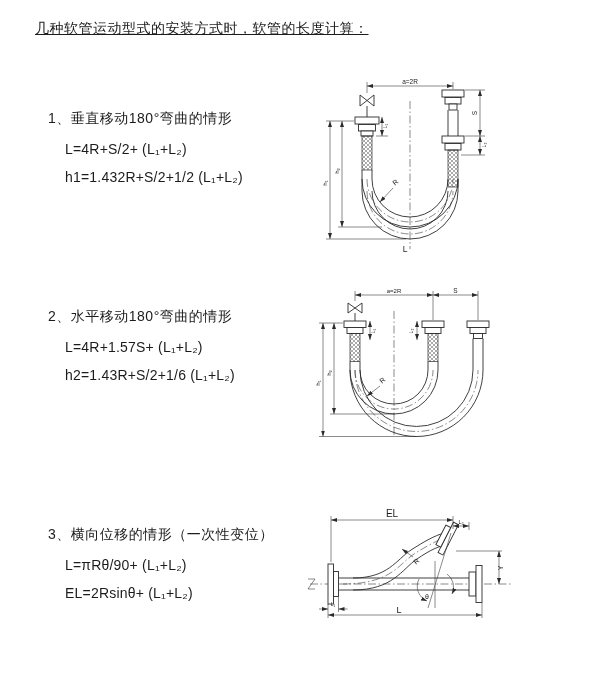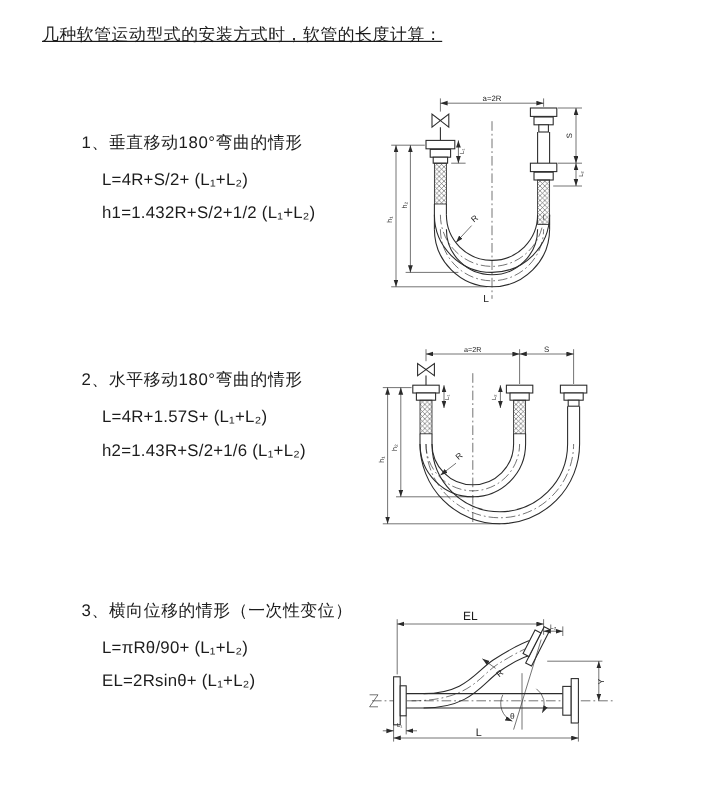--- a/index.html
+++ b/index.html
@@ -1,21 +1,21 @@
 <!DOCTYPE html>
 <html><head>
 <meta charset="utf-8">
 <style>
   html,body{margin:0;padding:0;}
   body{
     width:600px;height:675px;background:#ffffff;position:relative;overflow:hidden;
     font-family:"Liberation Sans","DejaVu Sans",sans-serif;color:#1c1c1c;
   }
   .title{position:absolute;left:35px;top:20px;font-size:14px;letter-spacing:.5px;white-space:nowrap;text-decoration:underline;}
-  .sec{position:absolute;left:48px;margin-left:20px;}
+  .sec{position:absolute;left:48px;}
   .heading{font-size:14px;letter-spacing:.5px;white-space:nowrap;margin-bottom:7px;}
   .formula{font-size:14px;margin-left:17px;line-height:28px;letter-spacing:.2px;white-space:nowrap;}
   svg{position:absolute;overflow:visible;}
   .ln{stroke:#2b2b2b;stroke-width:.9;fill:none;}
   .lnf{stroke:#2b2b2b;stroke-width:.9;fill:#ffffff;}
   .dim{stroke:#2b2b2b;stroke-width:.55;fill:none;}
   .cl{stroke:#2b2b2b;stroke-width:.55;fill:none;stroke-dasharray:8 2.5 1.5 2.5;}
   text{fill:#1c1c1c;font-family:"Liberation Sans","DejaVu Sans",sans-serif;}
   .t5{font-size:5px}.t55{font-size:5.5px}.t6{font-size:6px}.t65{font-size:6.5px}
   .t7{font-size:7px}.t85{font-size:8.5px}.t9{font-size:9px}.t10{font-size:10px}
@@ -30,21 +30,21 @@
   <div class="formula">L=4R+S/2+ (L₁+L₂)</div>
   <div class="formula">h1=1.432R+S/2+1/2 (L₁+L₂)</div>
 </div>
 
 <div class="sec" style="top:308px">
   <div class="heading">2、水平移动180°弯曲的情形</div>
   <div class="formula">L=4R+1.57S+ (L₁+L₂)</div>
   <div class="formula">h2=1.43R+S/2+1/6 (L₁+L₂)</div>
 </div>
 
-<div class="sec" style="top:500px">
+<div class="sec" style="top:526px">
   <div class="heading">3、横向位移的情形（一次性变位）</div>
   <div class="formula">L=πRθ/90+ (L₁+L₂)</div>
   <div class="formula">EL=2Rsinθ+ (L₁+L₂)</div>
 </div>
 
 <svg style="left:310px;top:75px" width="280" height="186" viewBox="0 0 280 186">
   <defs>
     <pattern id="p1" patternUnits="userSpaceOnUse" width="4" height="4">
       <path d="M0,4 L4,0 M0,0 L4,4" stroke="#555" stroke-width="0.5"></path>
     </pattern>

